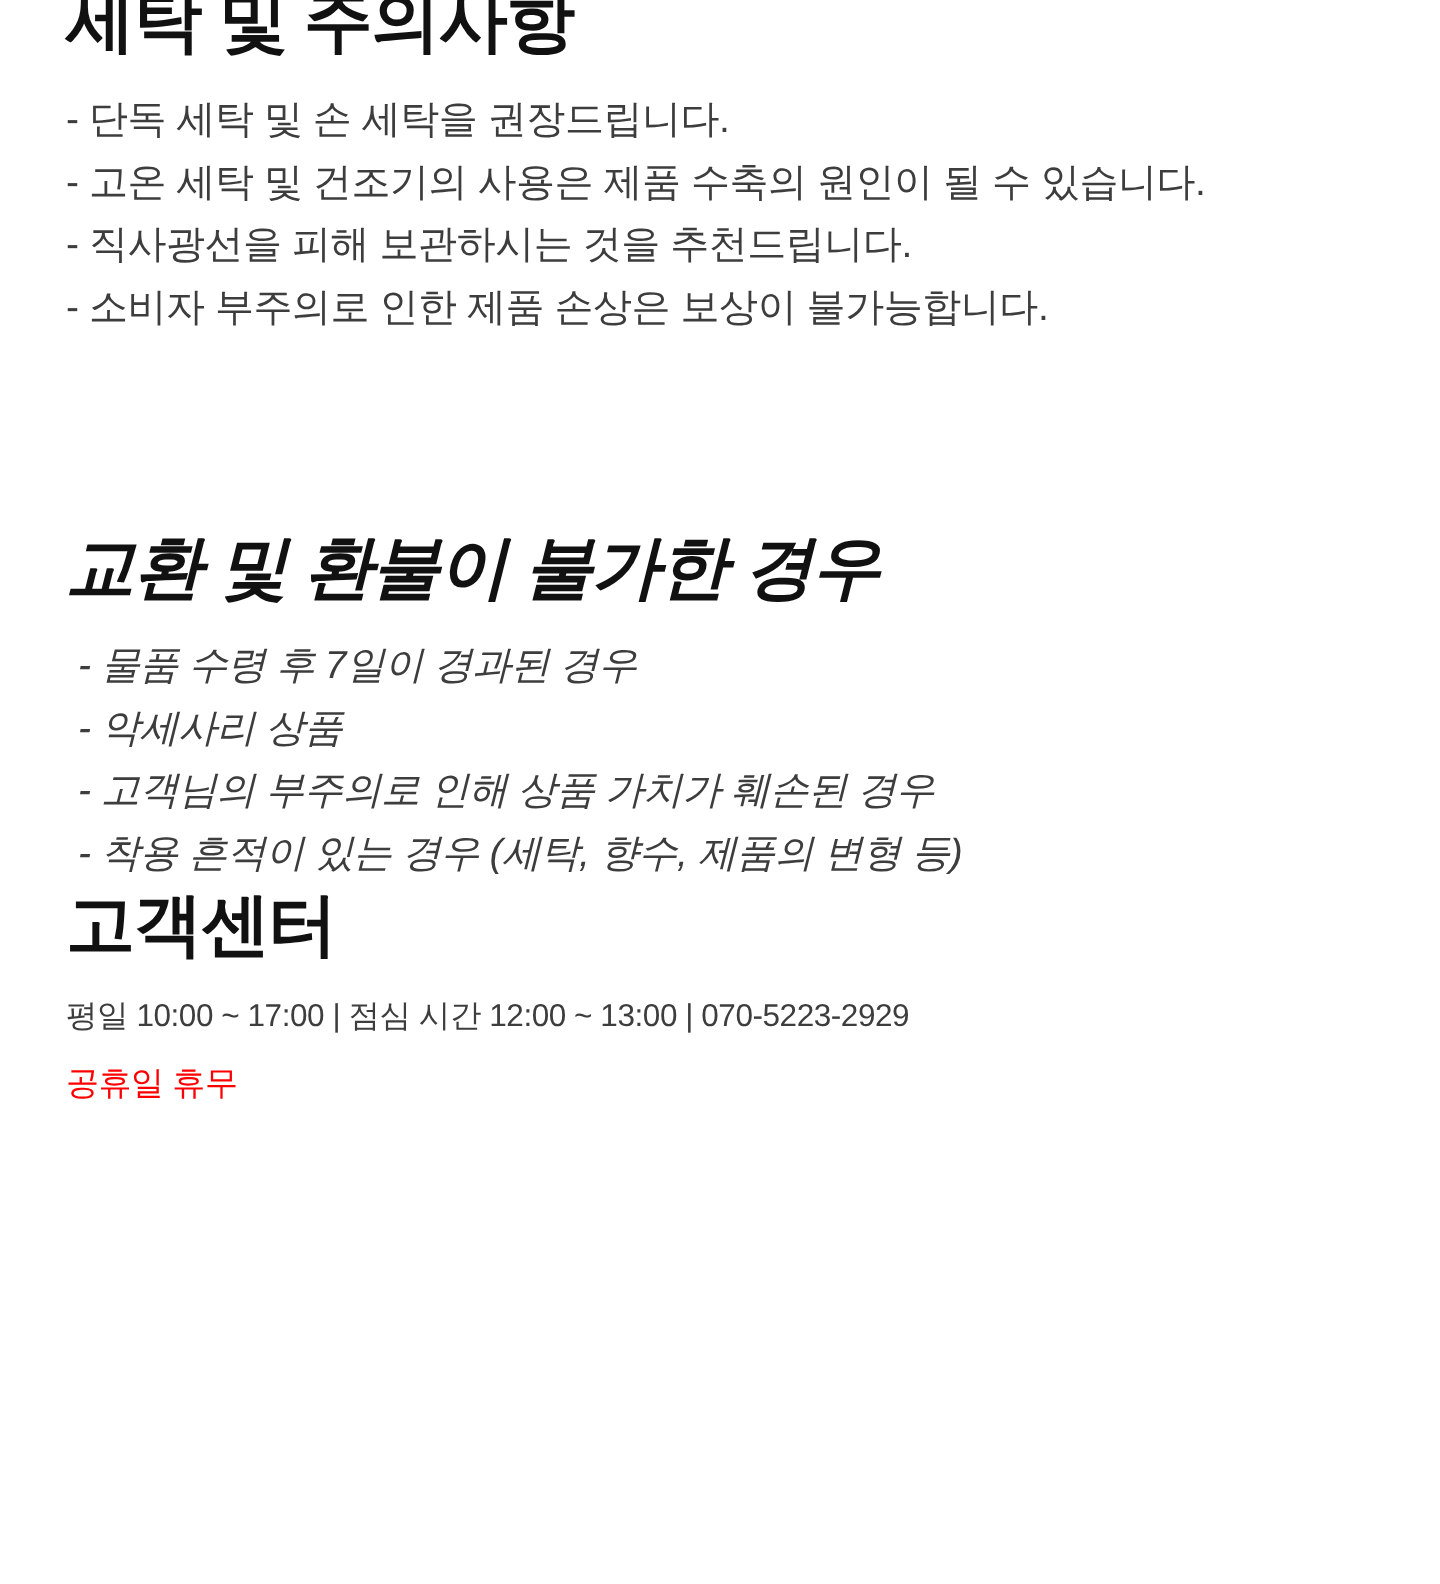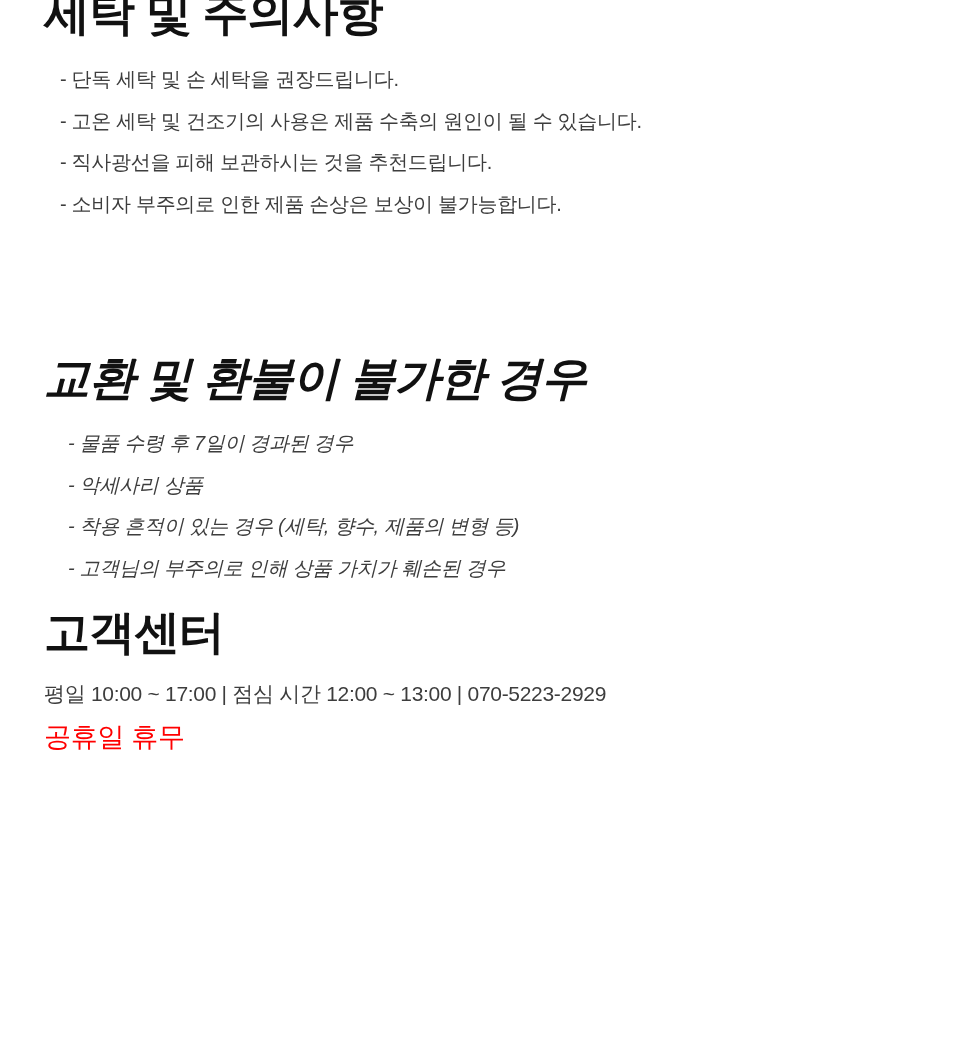--- a/index.html
+++ b/index.html
@@ -29,44 +29,44 @@
     font-weight: 800;
     letter-spacing: -1px;
     line-height: 55px;
     color: var(--title);
     margin: 0;
     white-space: nowrap;
   }
   .sec-care .section-title { margin-top: -14px; }   
   .info-list {
     list-style: none;
-    margin: 16px;
+    margin: 0;
     padding: 0;
-    font-size: 20px;
+    font-size: 26px;
     line-height: 41.5px;
     color: var(--body);
     letter-spacing: -0.3px;
   }
   .info-list li { white-space: nowrap; }
   .sec-care .info-list { margin-top: 18px; }
   .sec-refund { margin-top: 0; font-style: italic; }
   .sec-refund .section-title { margin-top: 126px; }
   .sec-refund .info-list { margin-top: 17px; padding-left: 8px; }
   .sec-cs .section-title { }
   .cs-line {
     margin: 13px 0 0 0;
     font-size: 21px;
     line-height: 41.5px;
     color: var(--body);
     letter-spacing: -0.3px;
     white-space: nowrap;
   }
   .cs-holiday {
     margin: 2px 0 0 0;
-    font-size: 27px;
+    font-size: 22px;
     line-height: 41.5px;
     color: var(--notice_red);
     letter-spacing: -0.3px;
     white-space: nowrap;
   }
 </style>
 </head>
 <body>
 
 <div class="page">
@@ -79,22 +79,22 @@
       <li>- 직사광선을 피해 보관하시는 것을 추천드립니다.</li>
       <li>- 소비자 부주의로 인한 제품 손상은 보상이 불가능합니다.</li>
     </ul>
   </section>
 
   <section class="sec-refund">
     <h2 class="section-title">교환 및 환불이 불가한 경우</h2>
     <ul class="info-list">
       <li>- 물품 수령 후 7일이 경과된 경우</li>
       <li>- 악세사리 상품</li>
+      <li>- 고객님의 부주의로 인해 상품 가치가 훼손된 경우</li>
       <li>- 착용 흔적이 있는 경우 (세탁, 향수, 제품의 변형 등)</li>
-      <li>- 고객님의 부주의로 인해 상품 가치가 훼손된 경우</li>
     </ul>
   </section>
 
   <section class="sec-cs">
     <h2 class="section-title">고객센터</h2>
     <p class="cs-line">평일 10:00 ~ 17:00 | 점심 시간 12:00 ~ 13:00 | 070-5223-2929</p>
     <p class="cs-holiday">공휴일 휴무</p>
   </section>
 
 </div>

